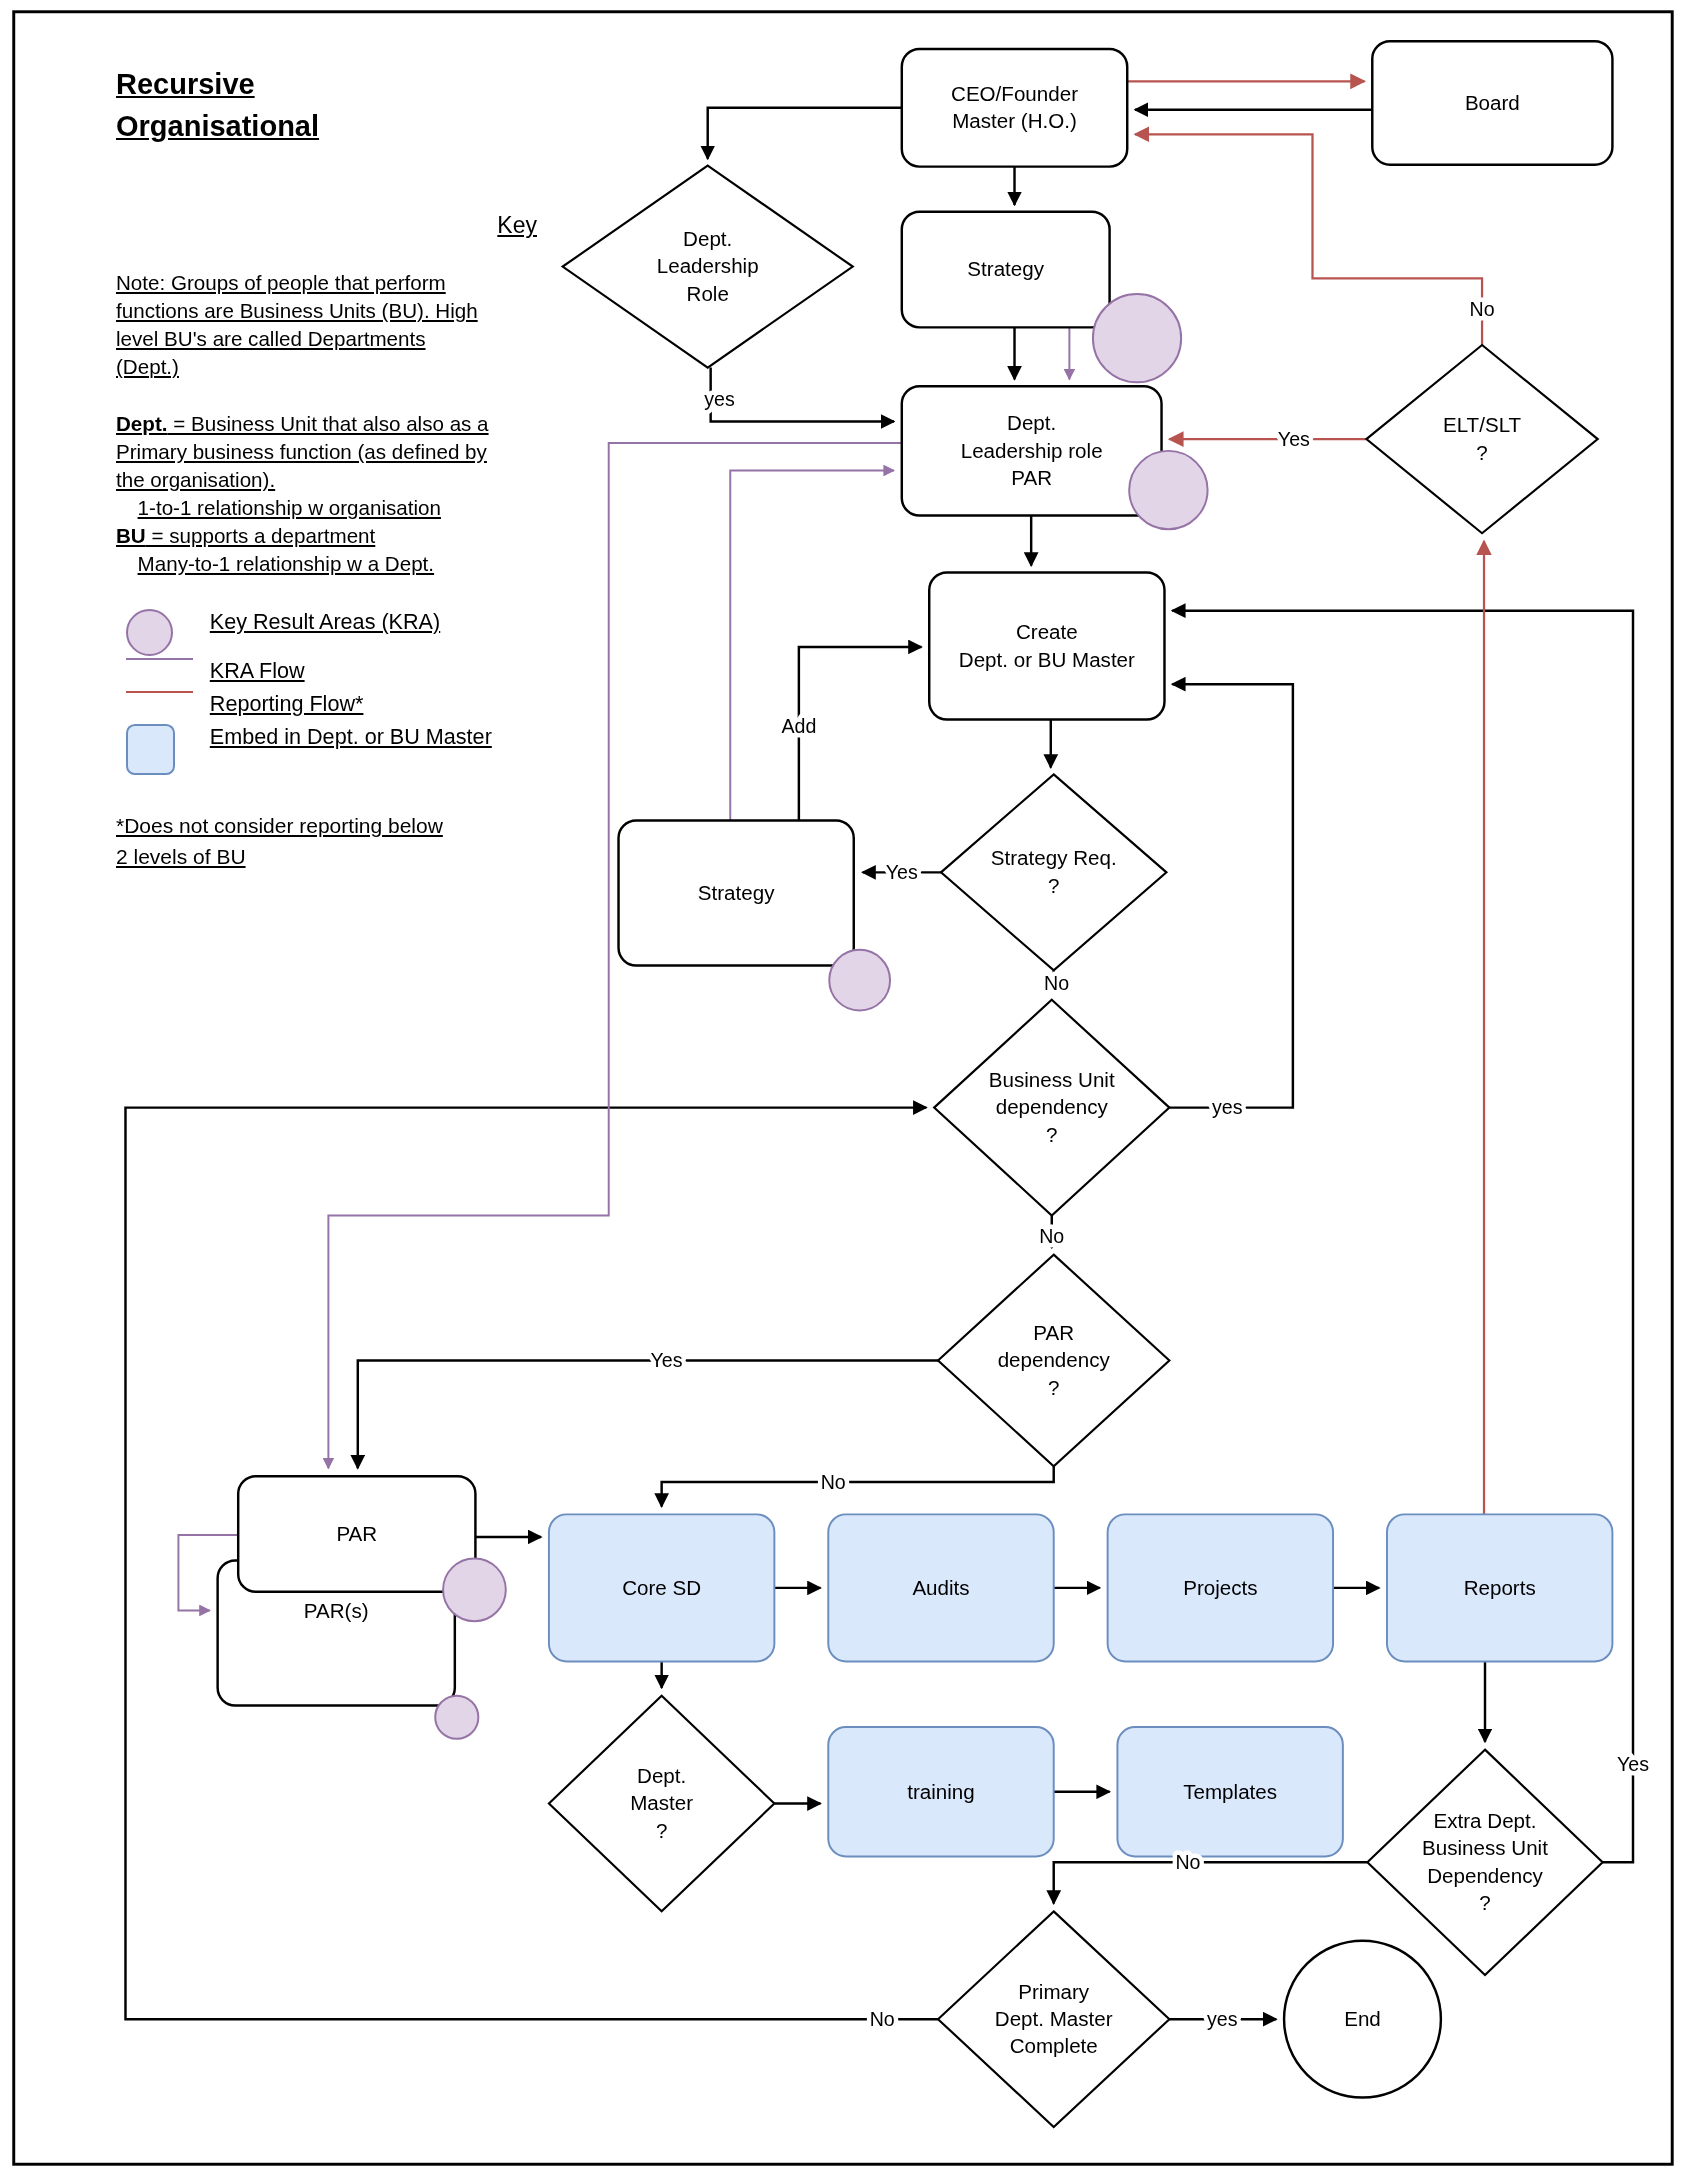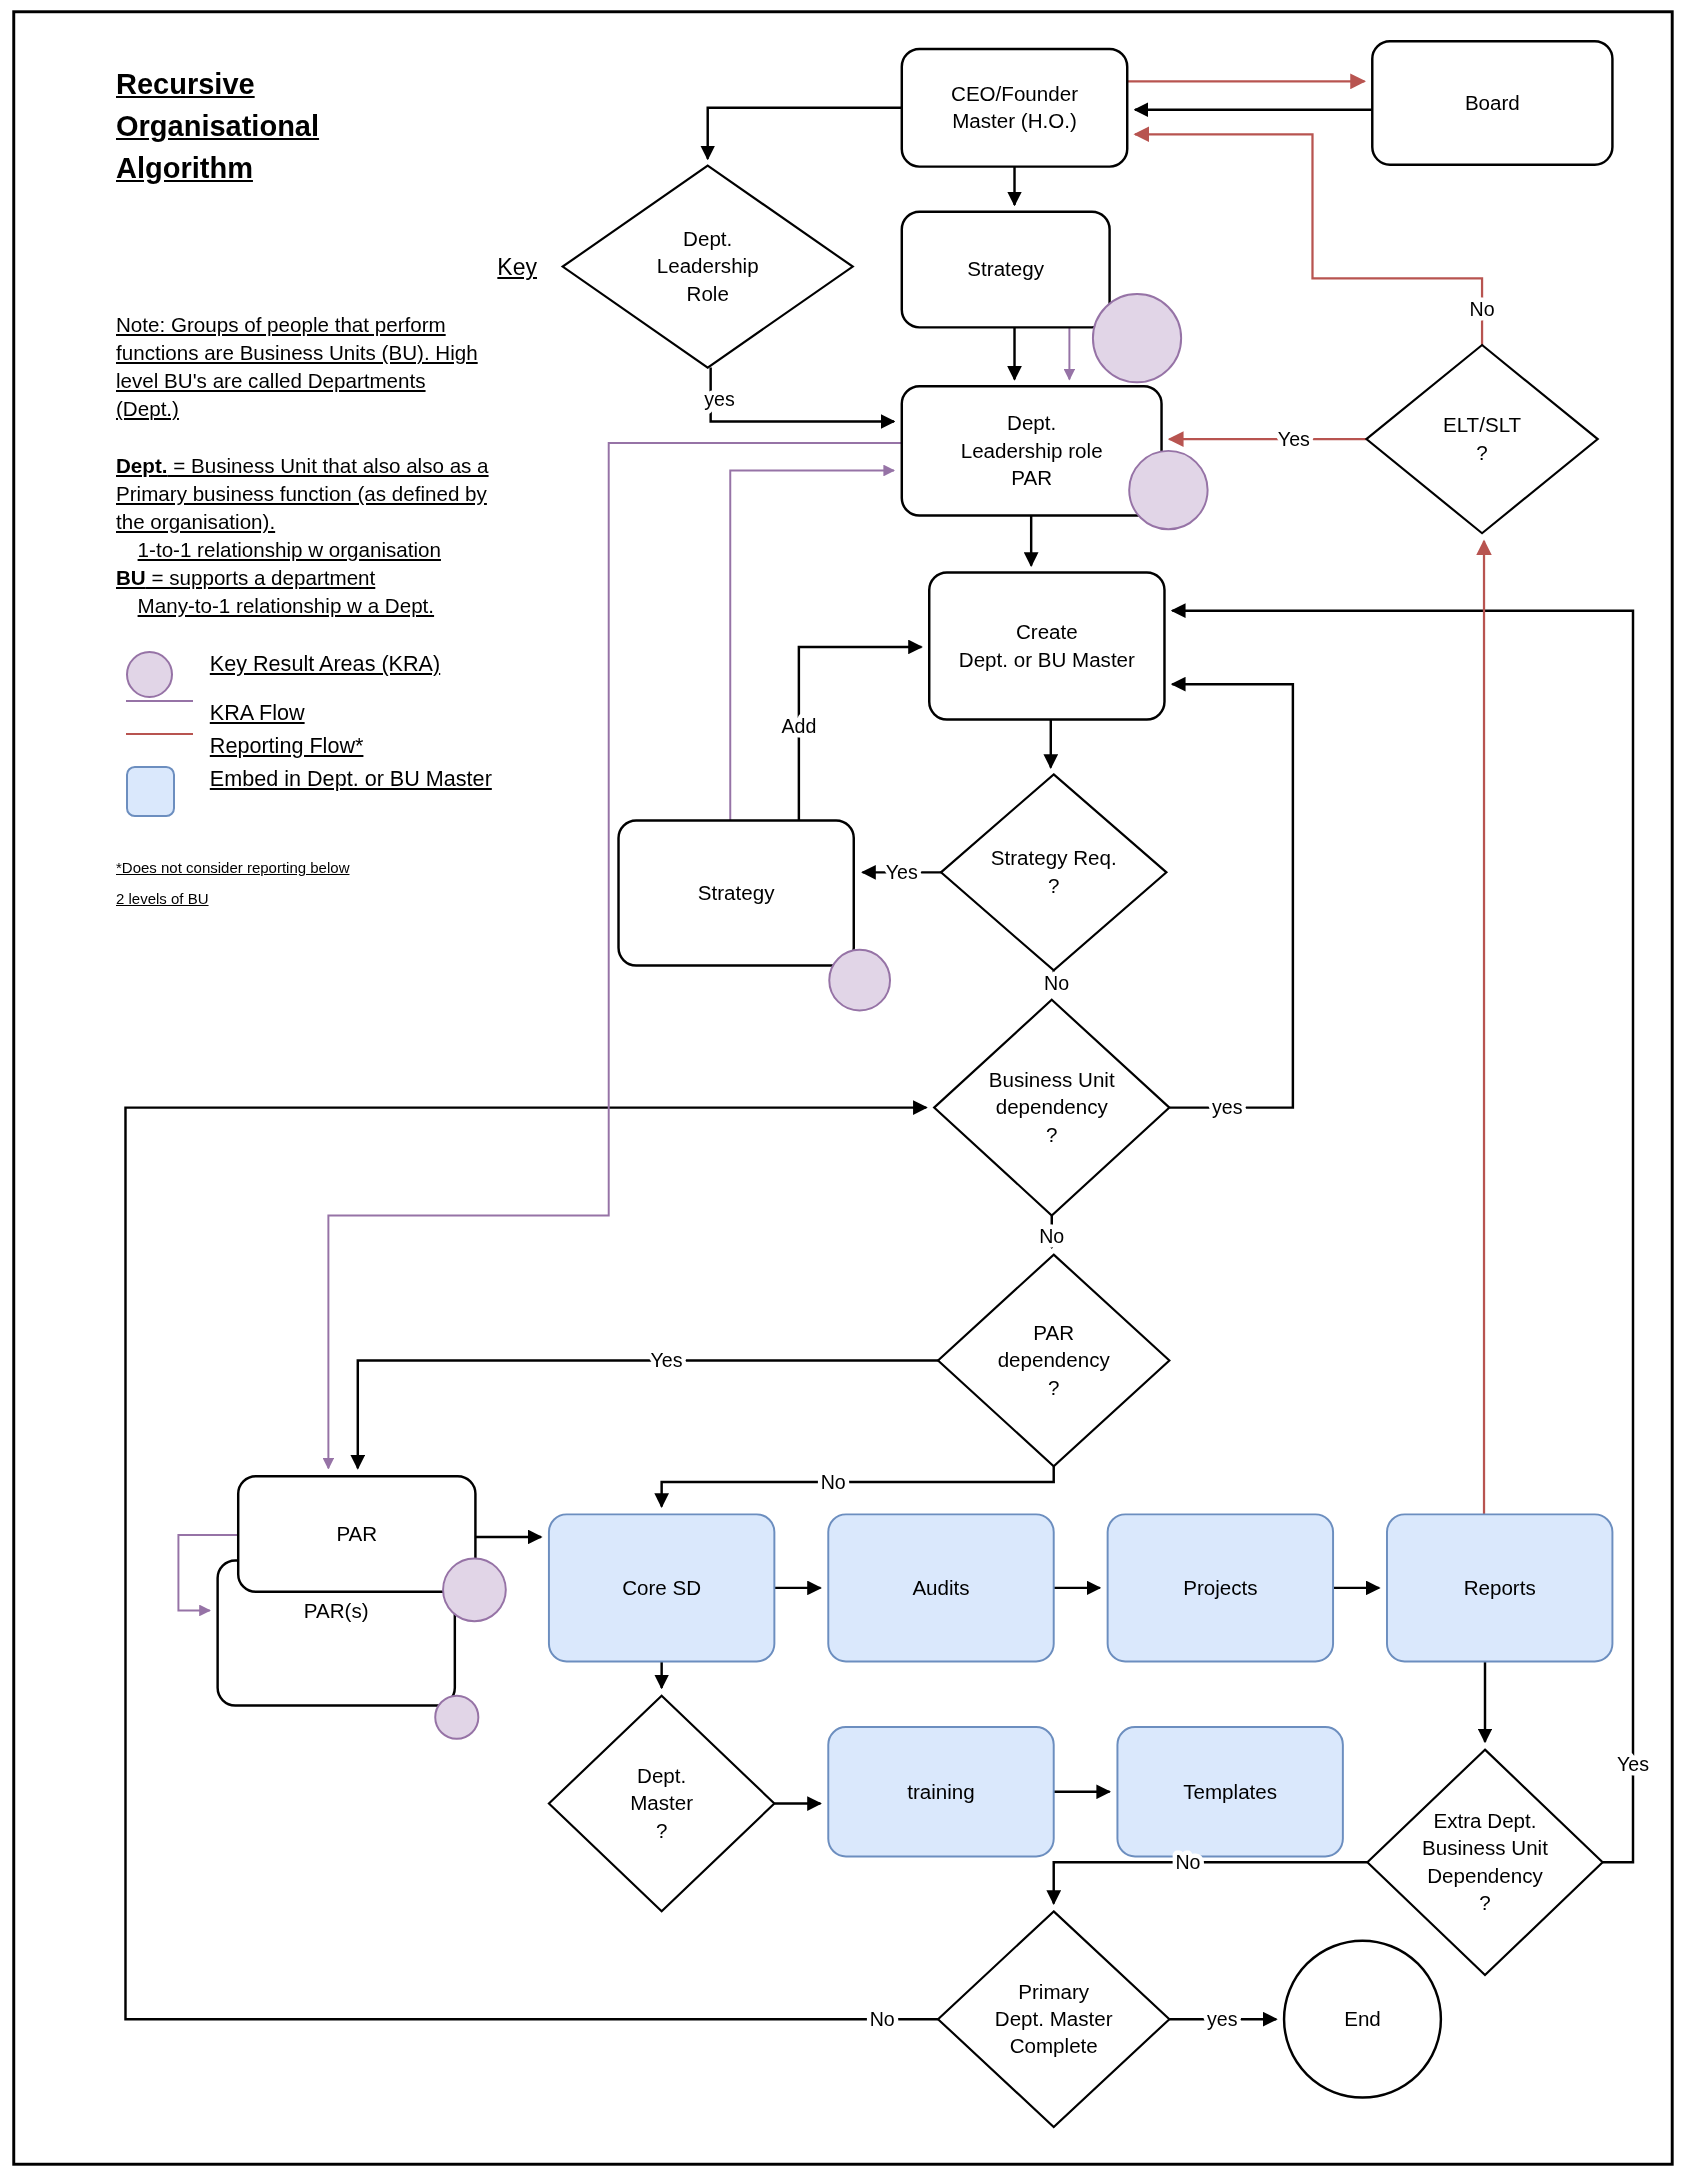--- a/index.html
+++ b/index.html
@@ -16,21 +16,21 @@
   .lrow{display:flex;align-items:flex-start;}
   .sw-wrap{width:84px;display:flex;align-items:center;flex:0 0 84px;}
   .sw-circle{width:43px;height:43px;border-radius:50%;background:#e1d5e7;border:2px solid #9673a6;}
   .sw-line{width:67px;height:0;border-top:2px solid #9673a6;}
   .sw-line.red{border-top-color:#b85450;}
   .sw-rect{width:45px;height:47px;border-radius:8.8px;background:#dae8fc;border:2px solid #6c8ebf;}
   .llabel{font-size:21.6px;}
   .lrow.r1{height:49px;}
   .lrow.r2,.lrow.r3{height:33px;}
   .lrow.r4{height:57px;}
-  .footnote{font-size:15px;line-height:31px;margin-top:29px;}
+  .footnote{font-size:21px;line-height:31px;margin-top:29px;}
   text{font-family:"Liberation Sans",sans-serif;fill:#000;}
   .nlabel{font-size:21px;}
   .elabel{font-size:20px;paint-order:stroke;stroke:#ffffff;stroke-width:9px;stroke-linejoin:round;fill:#000;}
 </style>
 </head>
 <body>
 
 <div id="stage">
 
   <svg id="flowchart-svg" width="1684" height="2176" viewBox="0 0 1718 2220">
@@ -198,21 +198,20 @@
         <text x="1212" y="1907" text-anchor="middle" class="elabel">No</text>
         <text x="1247" y="2067" text-anchor="middle" class="elabel">yes</text>
         <text x="900" y="2067" text-anchor="middle" class="elabel">No</text>
       </g>
   </svg>
 
   <div class="left-col">
     <div class="title">
       <div>Recursive</div>
       <div>Organisational</div>
-      <div>Algorithm</div>
     </div>
     <div class="key-label">Key</div>
     <div class="note">
       <div>Note:  Groups of people that perform</div>
       <div>functions are Business Units (BU). High</div>
       <div>level BU's are called Departments</div>
       <div>(Dept.)</div>
     </div>
     <div class="defs">
       <div><b>Dept.</b><span> = Business Unit that also also as a</span></div>

